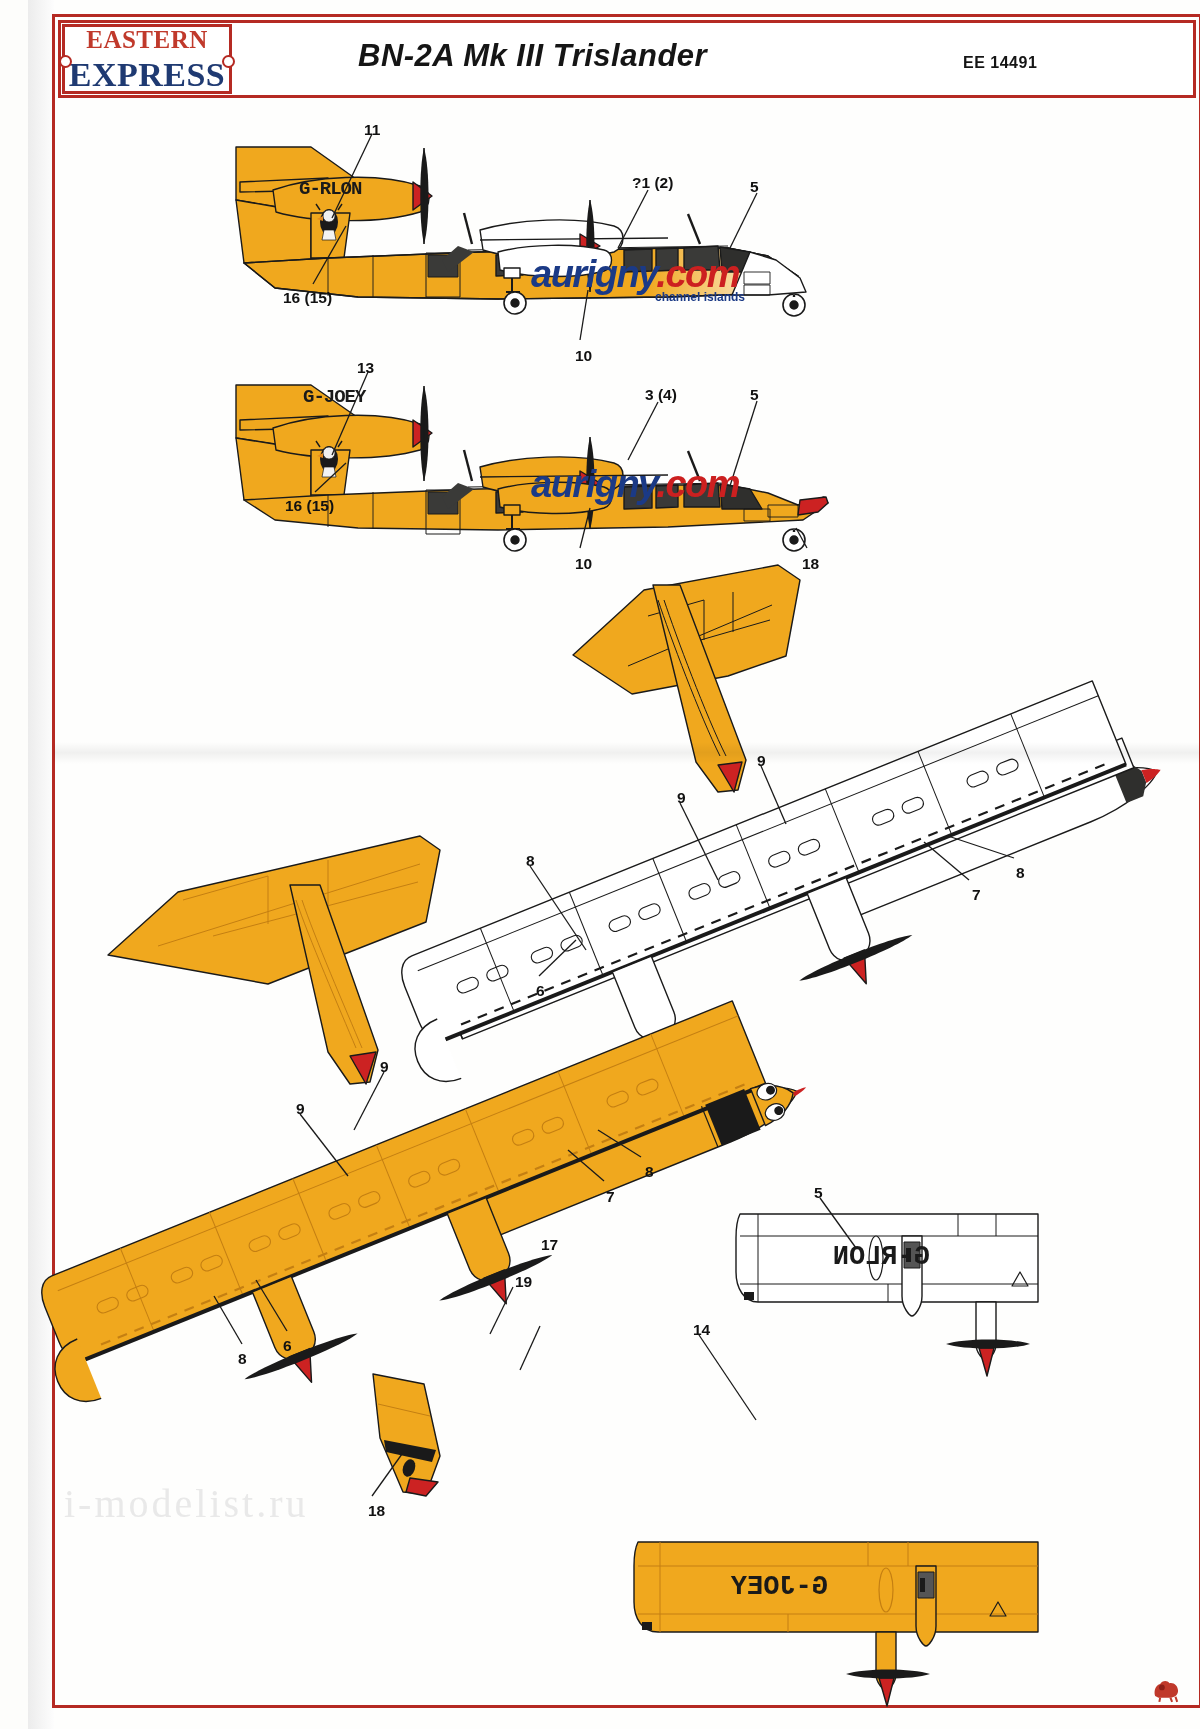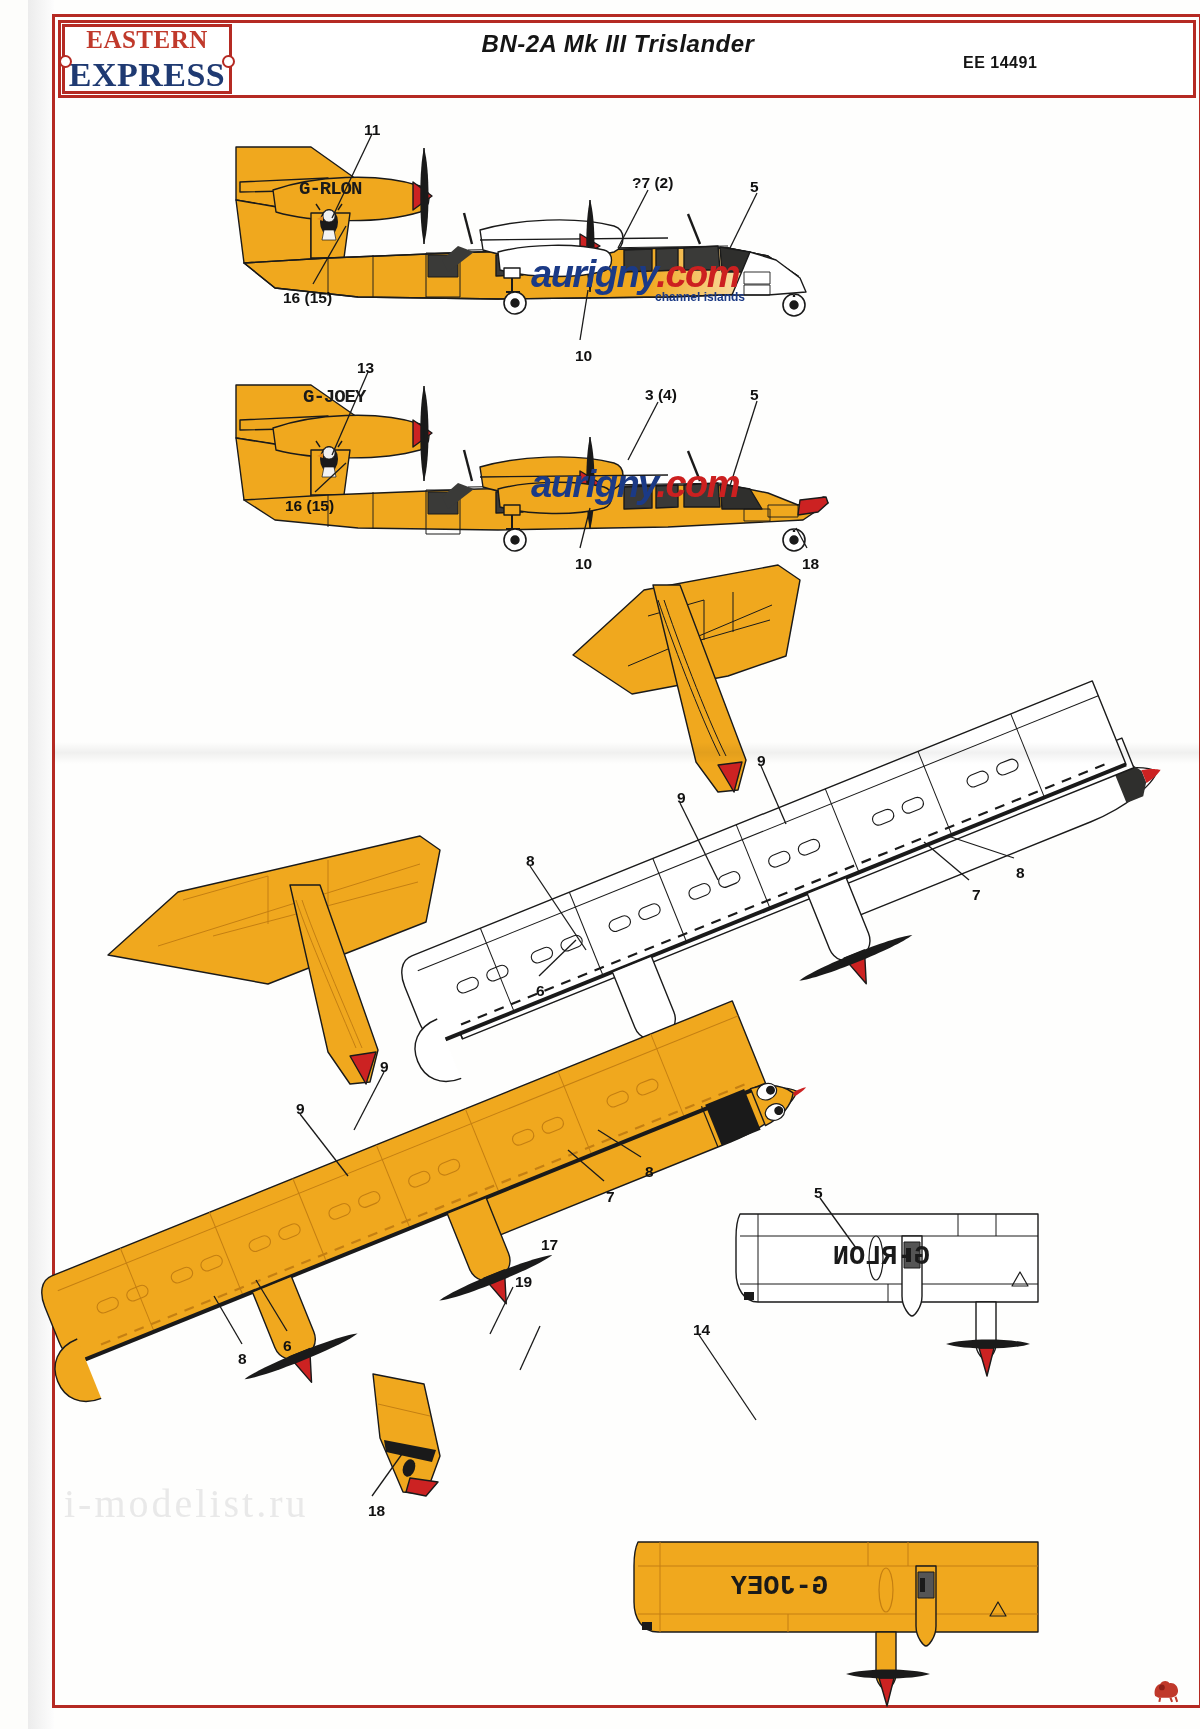--- a/index.html
+++ b/index.html
@@ -40,22 +40,22 @@
   .logo-eastern{
     font-family:"Liberation Serif", serif;font-weight:bold;font-size:25px;
     color:#c0392b;letter-spacing:0.5px;line-height:1;
   }
   .logo-divider{width:150px;height:1px;background:#b52a23;margin:3px 0;}
   .logo-express{
     font-family:"Liberation Serif", serif;font-weight:bold;font-size:34px;
     color:#1f3a72;letter-spacing:0.5px;line-height:1;
   }
   #kit-title{
-    position:absolute;left:330px;top:30px;width:520px;text-align:center;
-    font-style:italic;font-weight:bold;font-size:24px;color:#151515;
+    position:absolute;left:330px;top:38px;width:520px;
+    font-style:italic;font-weight:bold;font-size:31px;color:#151515;
     letter-spacing:0.5px;
   }
   #kit-code{
     position:absolute;left:935px;top:54px;
     font-weight:bold;font-size:16px;color:#151515;letter-spacing:0.5px;
   }
 
   
   .callout{
     position:absolute;font-weight:bold;font-size:15.5px;color:#111;
@@ -523,21 +523,21 @@
     <span class="a-word">aurigny</span><span class="a-dotcom">.com</span>
   </div>
   <div class="aurigny-sub" style="left:627px;top:290px;">channel islands</div>
 
   <div class="aurigny" style="left:503px;top:465px;font-size:38px;">
     <span class="a-word">aurigny</span><span class="a-dotcom">.com</span>
   </div>
 
   <div class="callout" style="left:336px;top:121px;">11</div>
   <div class="callout" style="left:255px;top:289px;">16 (15)</div>
-  <div class="callout" style="left:604px;top:174px;">?7 (2)</div>
+  <div class="callout" style="left:604px;top:174px;">?1 (2)</div>
   <div class="callout" style="left:722px;top:178px;">5</div>
   <div class="callout" style="left:547px;top:347px;">10</div>
 
   <div class="callout" style="left:329px;top:359px;">13</div>
   <div class="callout" style="left:257px;top:497px;">16 (15)</div>
   <div class="callout" style="left:617px;top:386px;">3 (4)</div>
   <div class="callout" style="left:722px;top:386px;">5</div>
   <div class="callout" style="left:547px;top:555px;">10</div>
   <div class="callout" style="left:774px;top:555px;">18</div>
 

